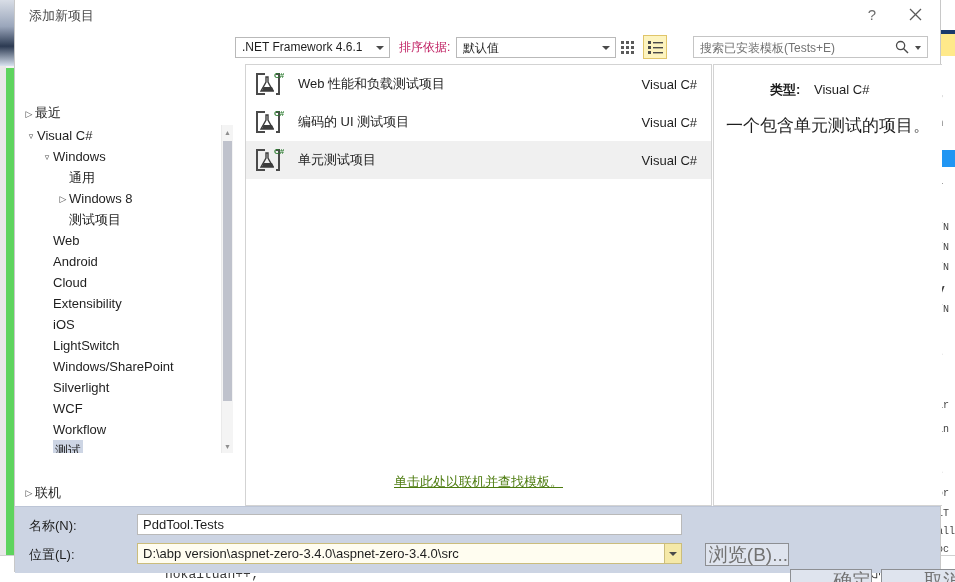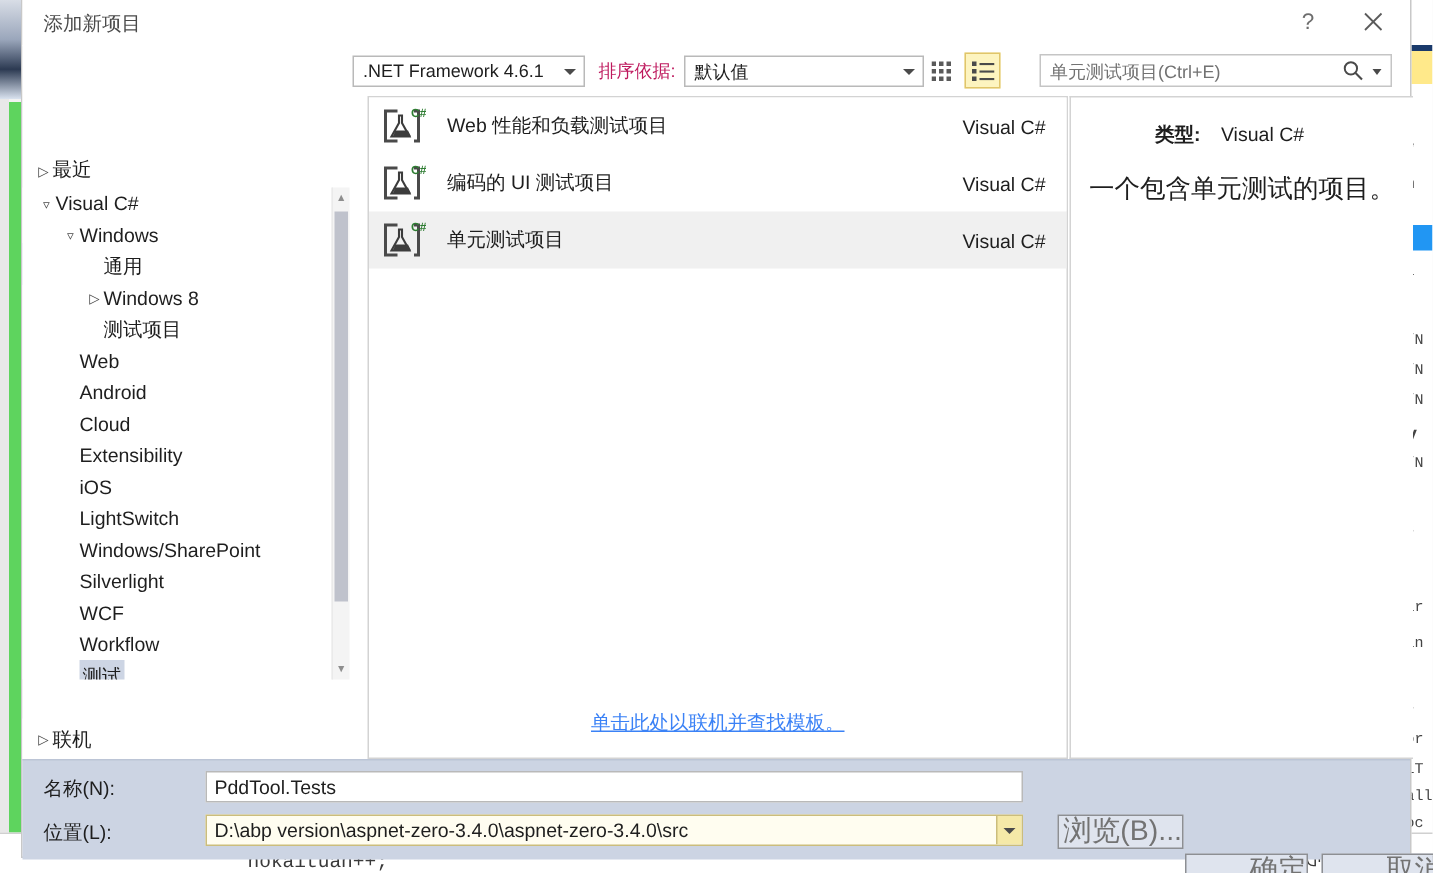--- a/index.html
+++ b/index.html
@@ -342,21 +342,21 @@
     color: #1e1e1e;
     flex: 0 0 auto;
     white-space: nowrap;
   }
   .online-link {
     position: absolute;
     left: 0; bottom: 14px;
     width: 100%;
     text-align: center;
     font-size: 13px;
-    color: #3b82f6;
+    color: #4d7c0f;
     text-decoration: underline;
     cursor: pointer;
   }
 
   
   .detail-panel {
     position: absolute;
     left: 698px; top: 0;
     width: 229px; height: 442px;
     background: #ffffff;
@@ -523,21 +523,21 @@
             <rect x="5" y="2" width="10" height="1.4"></rect>
           <rect x="0" y="6" width="3" height="3"></rect>
             <rect x="5" y="7" width="10" height="1.4"></rect>
           <rect x="0" y="11" width="3" height="3"></rect>
             <rect x="5" y="12" width="10" height="1.4"></rect>
         </g>
       </svg>
     </div>
 
     <div class="searchbox">
-      <span class="ph">单元测试项目(Ctrl+E)</span>
+      <span class="ph">搜索已安装模板(Tests+E)</span>
       <span class="mag">
         <svg width="14" height="14" viewBox="0 0 14 14" aria-hidden="true">
           <circle cx="5.6" cy="5.6" r="4.1" fill="none" stroke="#4a4a4a" stroke-width="1.3"></circle>
           <line x1="8.7" y1="8.7" x2="13" y2="13" stroke="#4a4a4a" stroke-width="1.4"></line>
         </svg>
       </span>
       <span class="sarrow"></span>
     </div>
   </div>
 

